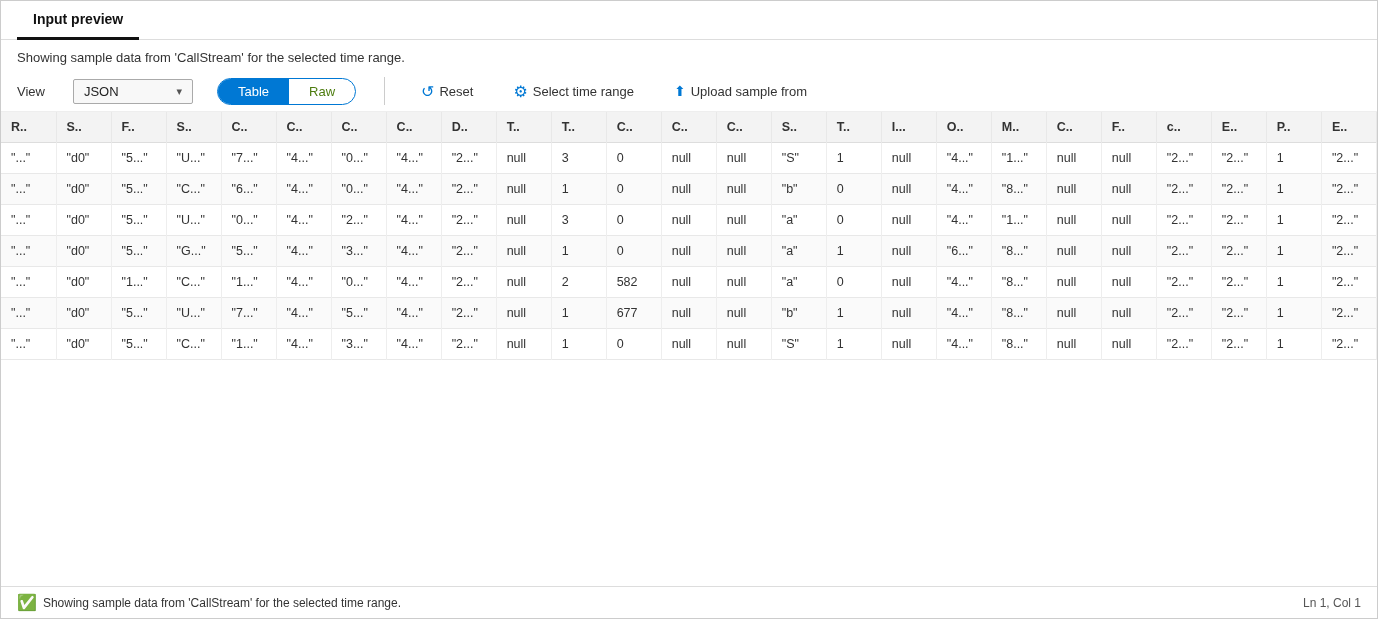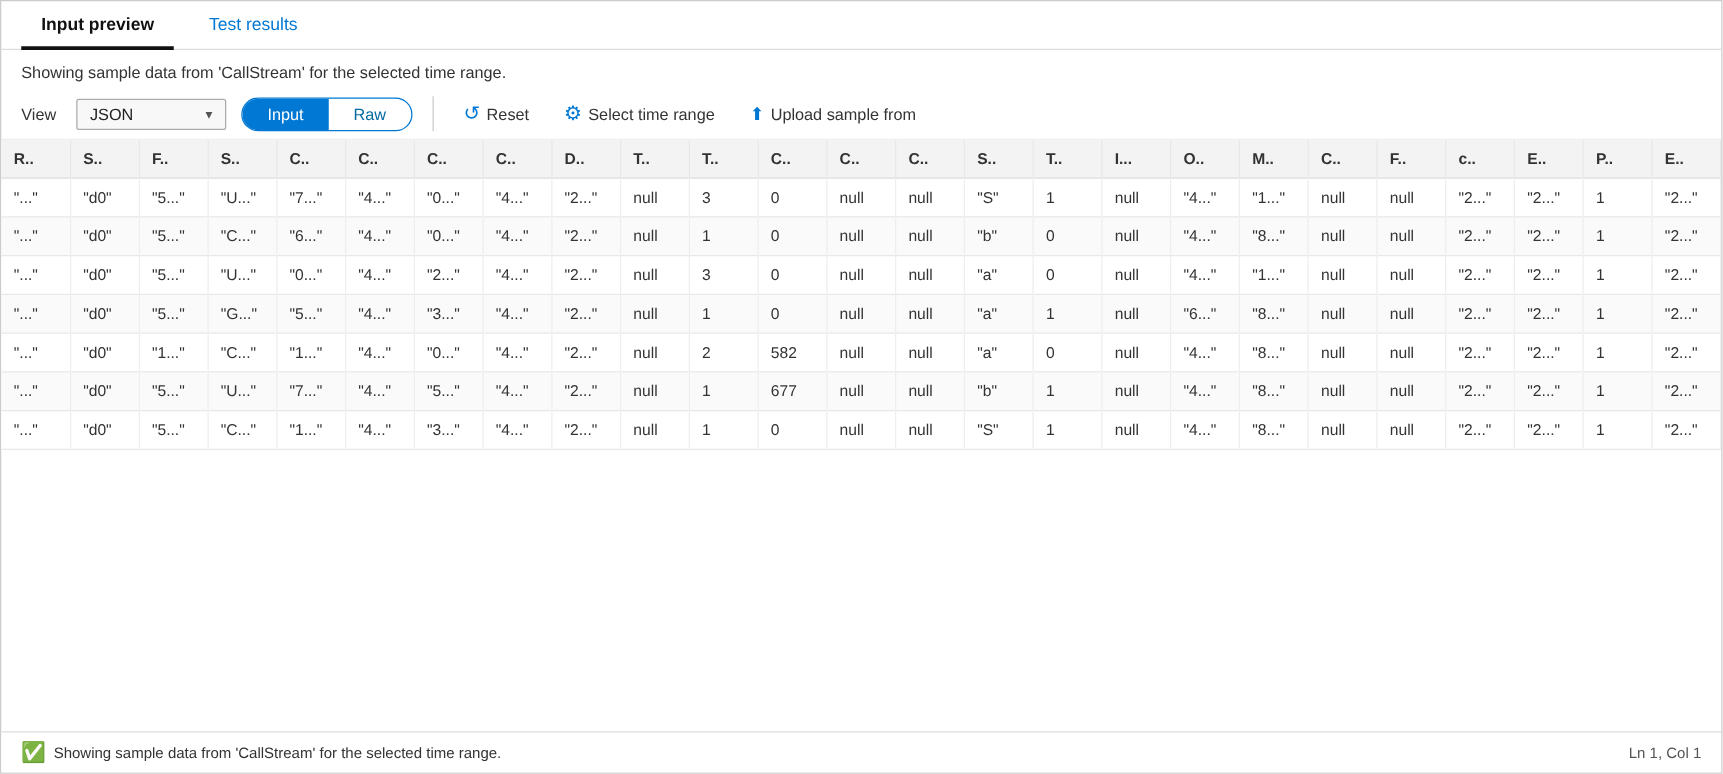--- a/index.html
+++ b/index.html
@@ -49,21 +49,21 @@
       padding: 10px 16px 6px 16px;
       font-size: 13px;
       color: #333;
     }
 
     
     .toolbar {
       display: flex;
       align-items: center;
       padding: 6px 16px;
-      gap: 12px;
+      gap: 24px;
       border-bottom: 1px solid #eee;
     }
     .view-label {
       font-size: 13px;
       color: #333;
       margin-right: 4px;
     }
     .json-dropdown {
       display: flex;
       align-items: center;
@@ -89,21 +89,21 @@
       border: 1.5px solid #0078d4;
       border-radius: 20px;
       overflow: hidden;
     }
     .toggle-btn {
       padding: 5px 20px;
       font-size: 13px;
       cursor: pointer;
       background: transparent;
       border: none;
-      color: #0369a1;
+      color: #4d7c0f;
     }
     .toggle-btn.active {
       background: #0078d4;
       color: #fff;
     }
 
     .toolbar-divider {
       width: 1px;
       height: 28px;
       background: #ccc;
@@ -201,36 +201,33 @@
   </style>
 </head>
 <body>
 
 <div class="container">
 
   <div class="tabs">
     <div class="tab active">
       <span>Input preview</span>
     </div>
-    <div class="tab blue">
-      <span>Test results</span>
-    </div>
   </div>
 
   <div class="subtitle">Showing sample data from 'CallStream' for the selected time range.</div>
 
   <div class="toolbar">
     <span class="view-label">View</span>
     <div class="json-dropdown">
       <span>JSON</span>
       <span class="chevron">▾</span>
     </div>
 
     <div class="toggle-group">
-      <button class="toggle-btn active">Input</button>
+      <button class="toggle-btn active">Table</button>
       <button class="toggle-btn">Raw</button>
     </div>
 
     <div class="toolbar-divider"></div>
 
     <div class="toolbar-action">
       <span class="icon icon-reset">↺</span>
       <span>Reset</span>
     </div>
 

